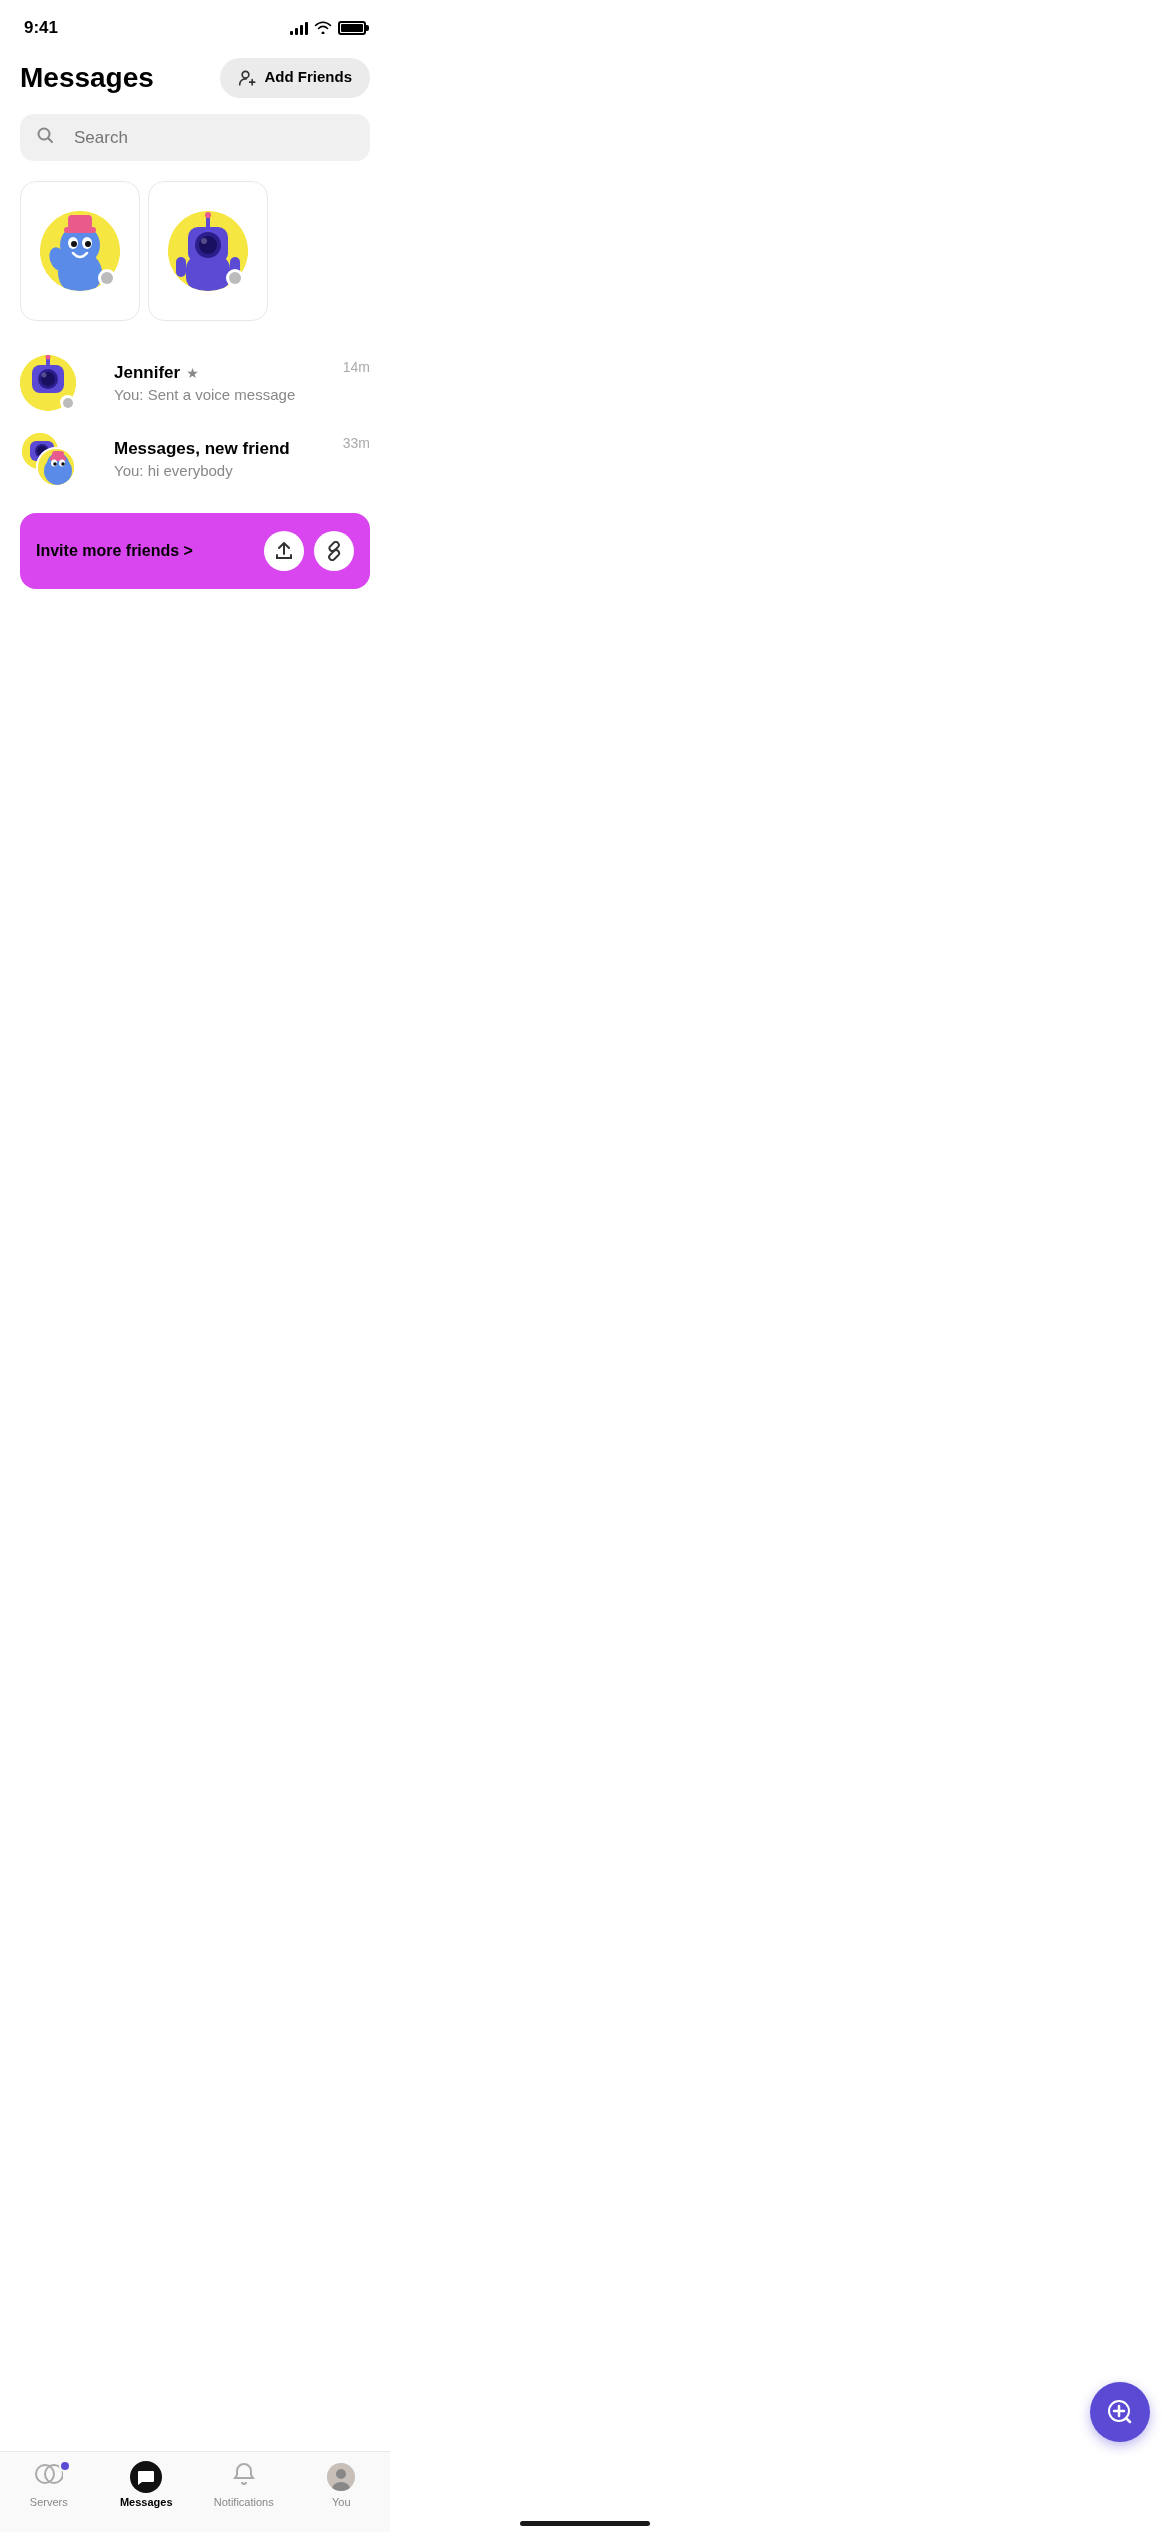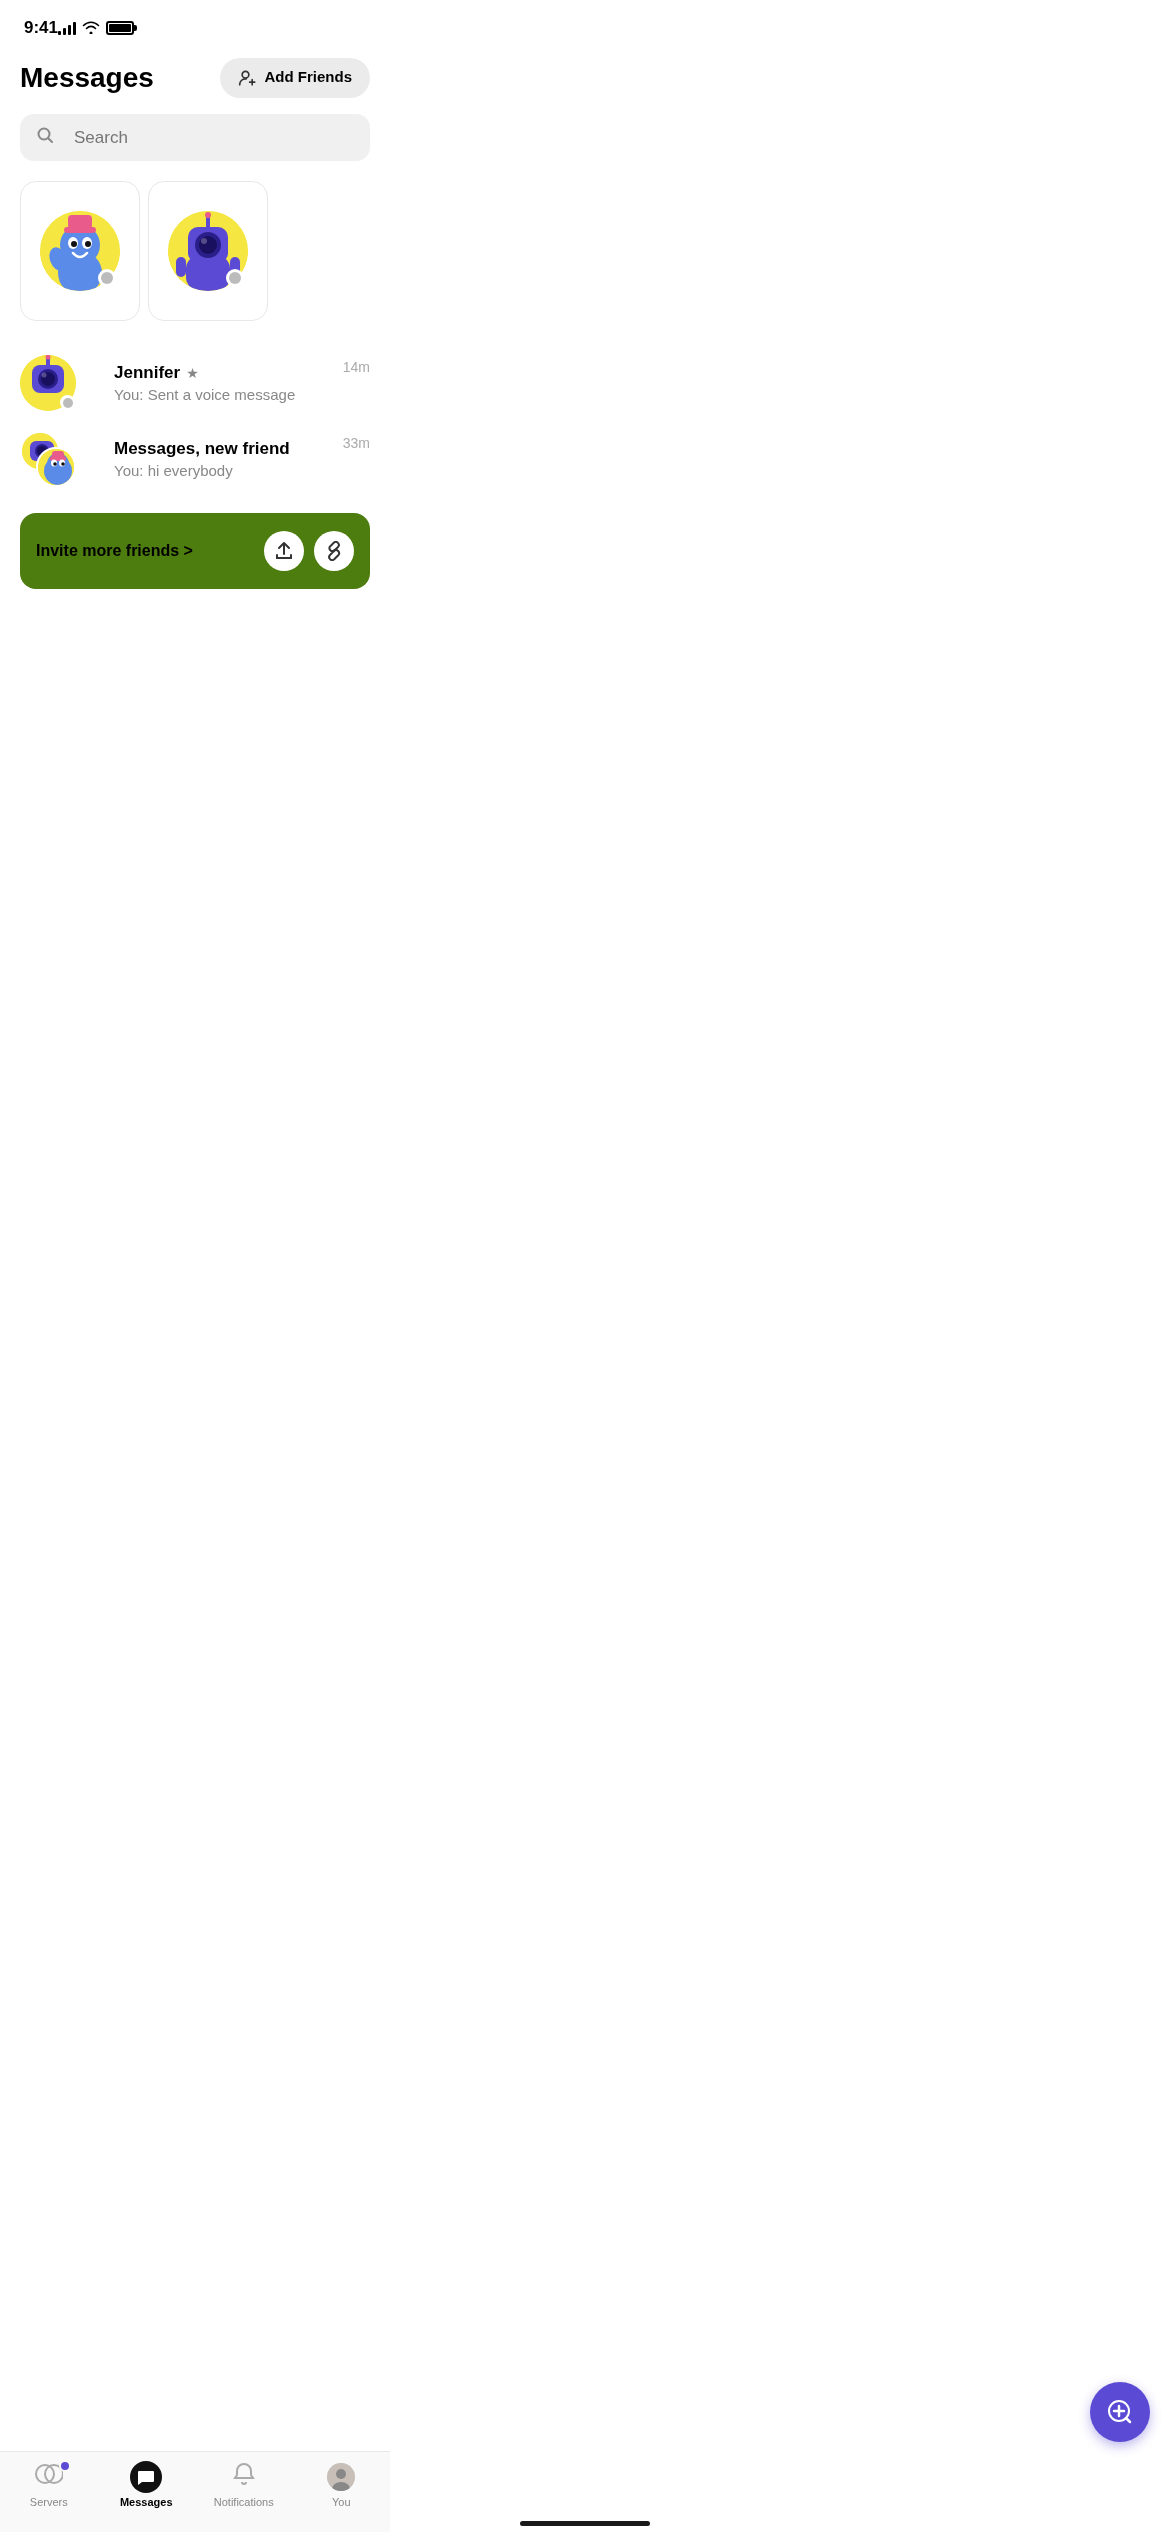--- a/index.html
+++ b/index.html
@@ -10,21 +10,21 @@
       min-height: 844px;
       background: #ffffff;
       font-family: -apple-system, BlinkMacSystemFont, 'Helvetica Neue', sans-serif;
       position: relative;
       overflow-x: hidden;
     }
 
     
     .status-bar {
       display: flex;
-      justify-content: flex-start;
+      justify-content: space-between;
       align-items: center;
       padding: 14px 24px 8px;
       height: 50px;
     }
     .status-time {
       font-size: 17px;
       font-weight: 700;
       color: #000;
     }
     .status-icons {
@@ -274,21 +274,21 @@
     .message-time {
       font-size: 14px;
       color: #aaa;
       align-self: flex-start;
       padding-top: 4px;
     }
 
     
     .invite-banner {
       margin: 16px 20px;
-      background: #4d7c0f;
+      background: #d946ef;
       border-radius: 16px;
       display: flex;
       align-items: center;
       padding: 18px 16px;
     }
     .invite-text {
       flex: 1;
       font-size: 16px;
       font-weight: 600;
       color: #000;

